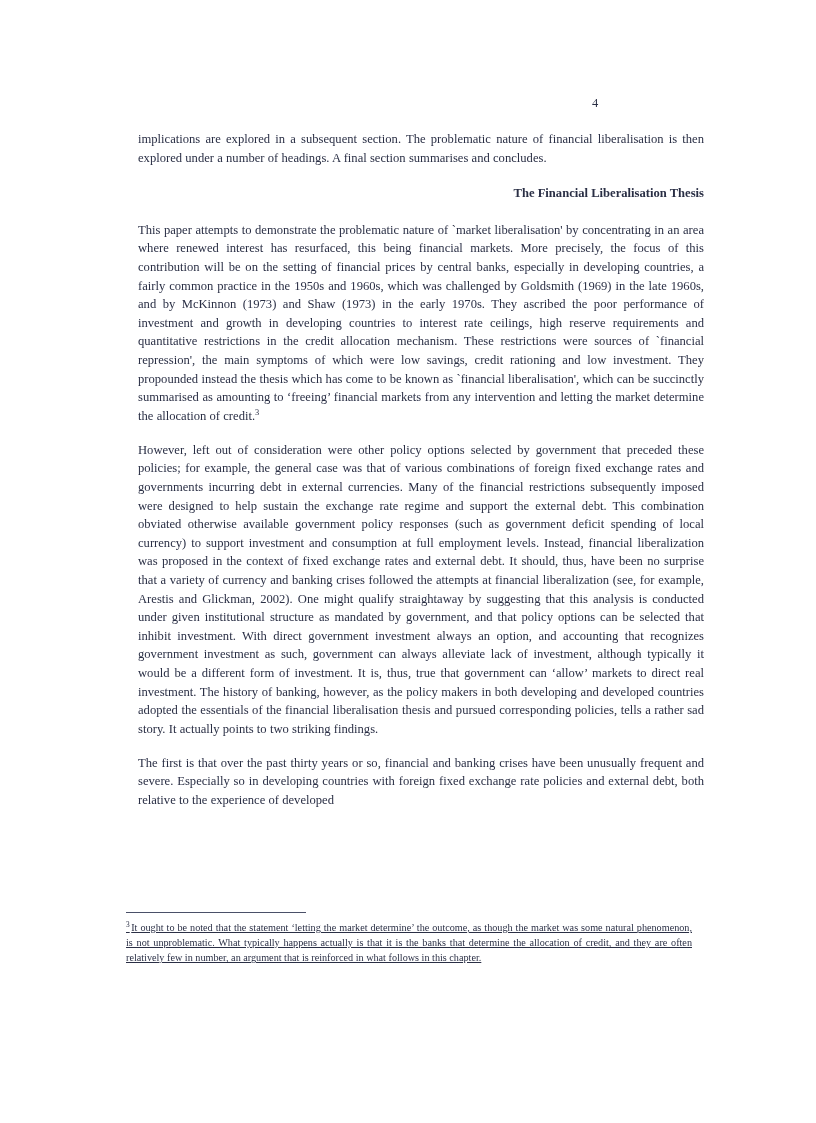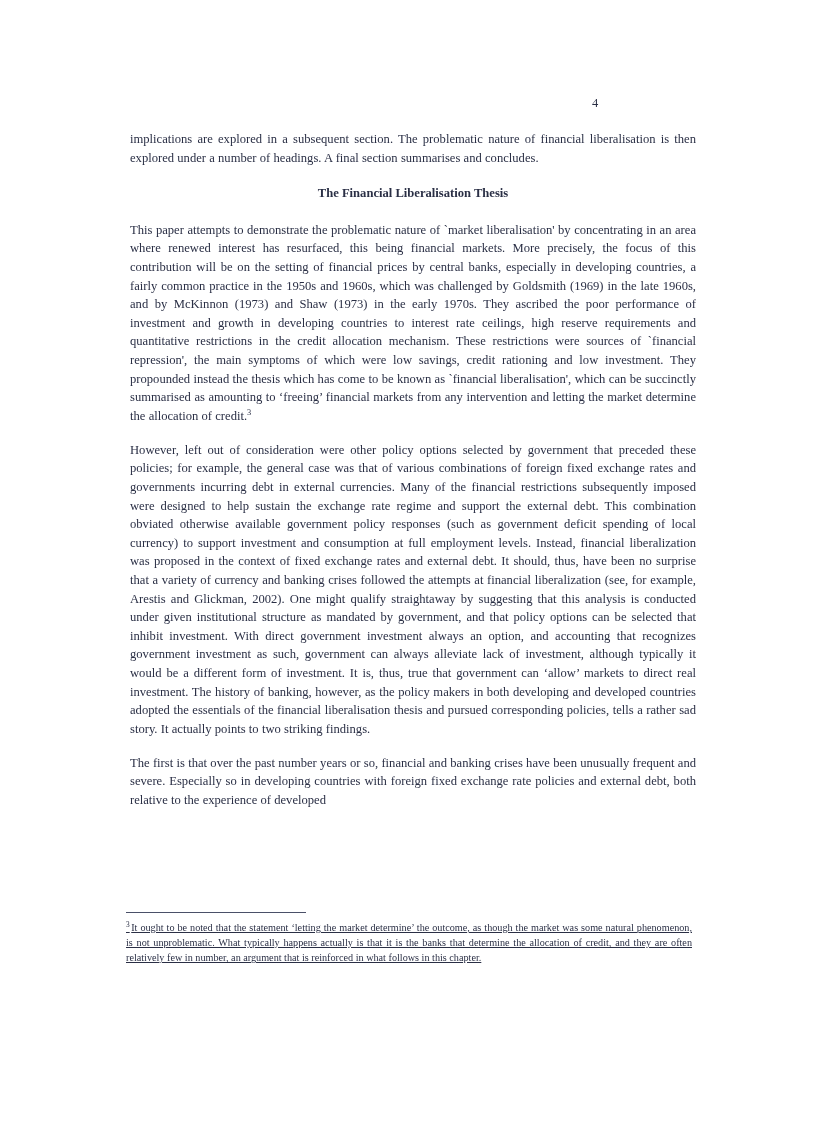--- a/index.html
+++ b/index.html
@@ -36,42 +36,42 @@
     box-sizing: border-box;
     font-size: 12.5px;
     line-height: 16px;
     color: #2a2f45;
   }
 
   
   .column {
     position: absolute;
     top: 130px;
-    left: 130px;
+    left: 138px;
     width: 566px;
   }
 
   p.body {
     margin: 0 0 15.5px 0;
     font-size: 12.6px;
     line-height: 18.6px;
     text-align: justify;
     text-justify: inter-word;
     hyphens: none;
     word-spacing: 0.1px;
   }
 
   p.body.tight { margin-bottom: 0; }
 
   h2.section-heading {
     margin: 17px 0 18px 0;
     font-size: 12.6px;
     line-height: 18.6px;
     font-weight: bold;
-    text-align: center;
+    text-align: right;
   }
 
   sup.fn-ref {
     font-size: 8.4px;
     vertical-align: 5px;
     line-height: 0;
   }
 
   
   .footnote-area {
@@ -116,21 +116,21 @@
   <div class="column">
 
     <p class="body">implications are explored in a subsequent section. The problematic nature of financial liberalisation is then explored under a number of headings. A final section summarises and concludes.</p>
 
     <h2 class="section-heading">The Financial Liberalisation Thesis</h2>
 
     <p class="body"><span>This paper attempts to demonstrate the problematic nature of `market liberalisation' by concentrating in an area where renewed interest has resurfaced, this being financial markets. More precisely, the focus of this contribution will be on the setting of financial prices by central banks, especially in developing countries, a fairly common practice in the 1950s and 1960s, which was challenged by Goldsmith (1969) in the late 1960s, and by McKinnon (1973) and Shaw (1973) in the early 1970s. They ascribed the poor performance of investment and growth in developing countries to interest rate ceilings, high reserve requirements and quantitative restrictions in the credit allocation mechanism. These restrictions were sources of `financial repression', the main symptoms of which were low savings, credit rationing and low investment. They propounded instead the thesis which has come to be known as `financial liberalisation', which can be succinctly summarised as amounting to ‘freeing’ financial markets from any intervention and letting the market determine the allocation of credit.</span><sup class="fn-ref">3</sup></p>
 
     <p class="body">However, left out of consideration were other policy options selected by government that preceded these policies; for example, the general case was that of various combinations of foreign fixed exchange rates and governments incurring debt in external currencies. Many of the financial restrictions subsequently imposed were designed to help sustain the exchange rate regime and support the external debt. This combination obviated otherwise available government policy responses (such as government deficit spending of local currency) to support investment and consumption at full employment levels. Instead, financial liberalization was proposed in the context of fixed exchange rates and external debt. It should, thus, have been no surprise that a variety of currency and banking crises followed the attempts at financial liberalization (see, for example, Arestis and Glickman, 2002). One might qualify straightaway by suggesting that this analysis is conducted under given institutional structure as mandated by government, and that policy options can be selected that inhibit investment. With direct government investment always an option, and accounting that recognizes government investment as such, government can always alleviate lack of investment, although typically it would be a different form of investment. It is, thus, true that government can ‘allow’ markets to direct real investment. The history of banking, however, as the policy makers in both developing and developed countries adopted the essentials of the financial liberalisation thesis and pursued corresponding policies, tells a rather sad story. It actually points to two striking findings.</p>
 
-    <p class="body tight">The first is that over the past number years or so, financial and banking crises have been unusually frequent and severe. Especially so in developing countries with foreign fixed exchange rate policies and external debt, both relative to the experience of developed</p>
+    <p class="body tight">The first is that over the past thirty years or so, financial and banking crises have been unusually frequent and severe. Especially so in developing countries with foreign fixed exchange rate policies and external debt, both relative to the experience of developed</p>
 
   </div>
 
   <div class="footnote-area">
     <hr class="footnote-rule">
     <p class="footnote"><sup class="fn-num">3</sup><span>It ought to be noted that the statement ‘letting the market determine’ the outcome, as though the market was some natural phenomenon, is not unproblematic. What typically happens actually is that it is the banks that determine the allocation of credit, and they are often relatively few in number, an argument that is reinforced in what follows in this chapter.</span></p>
   </div>
 
 </div>
 

